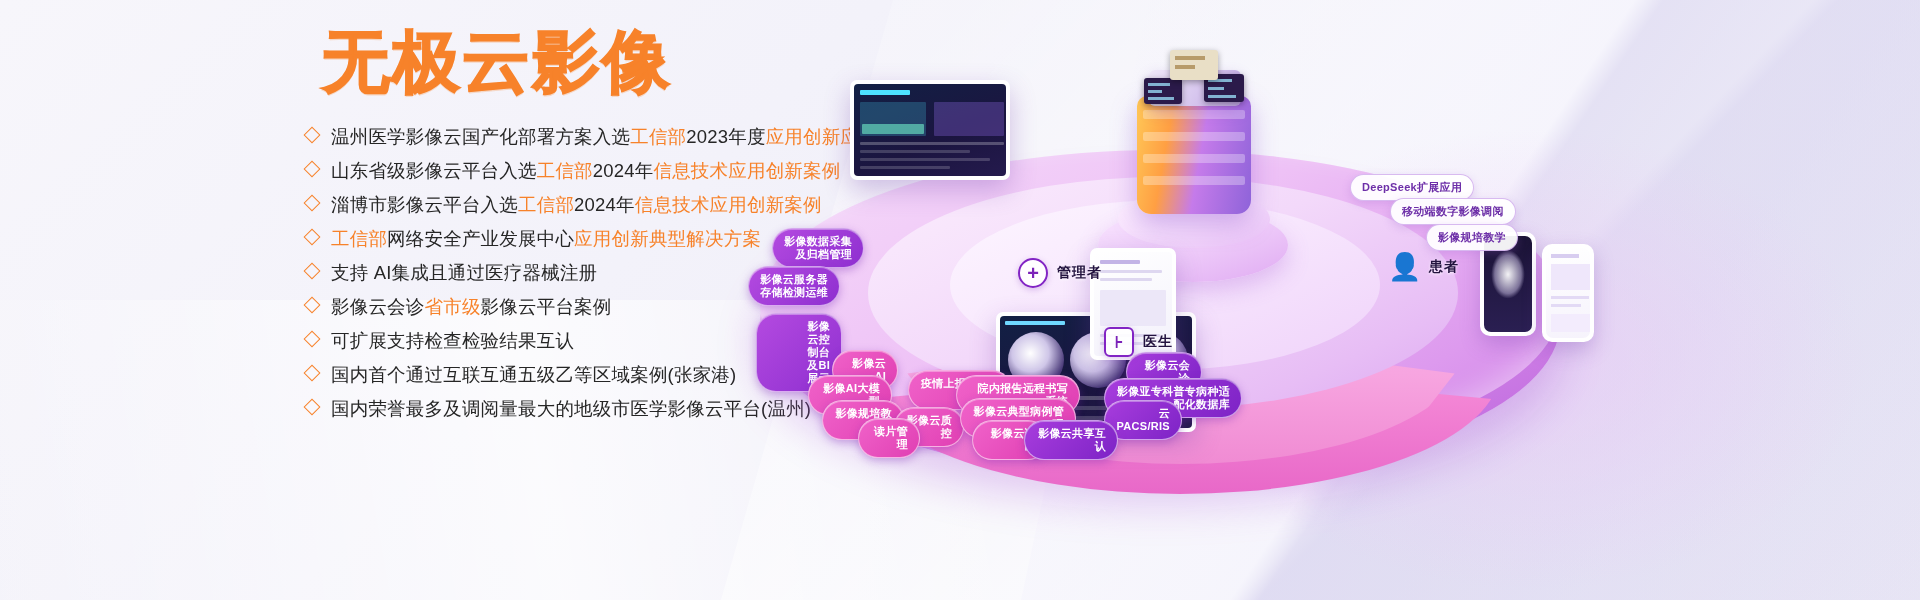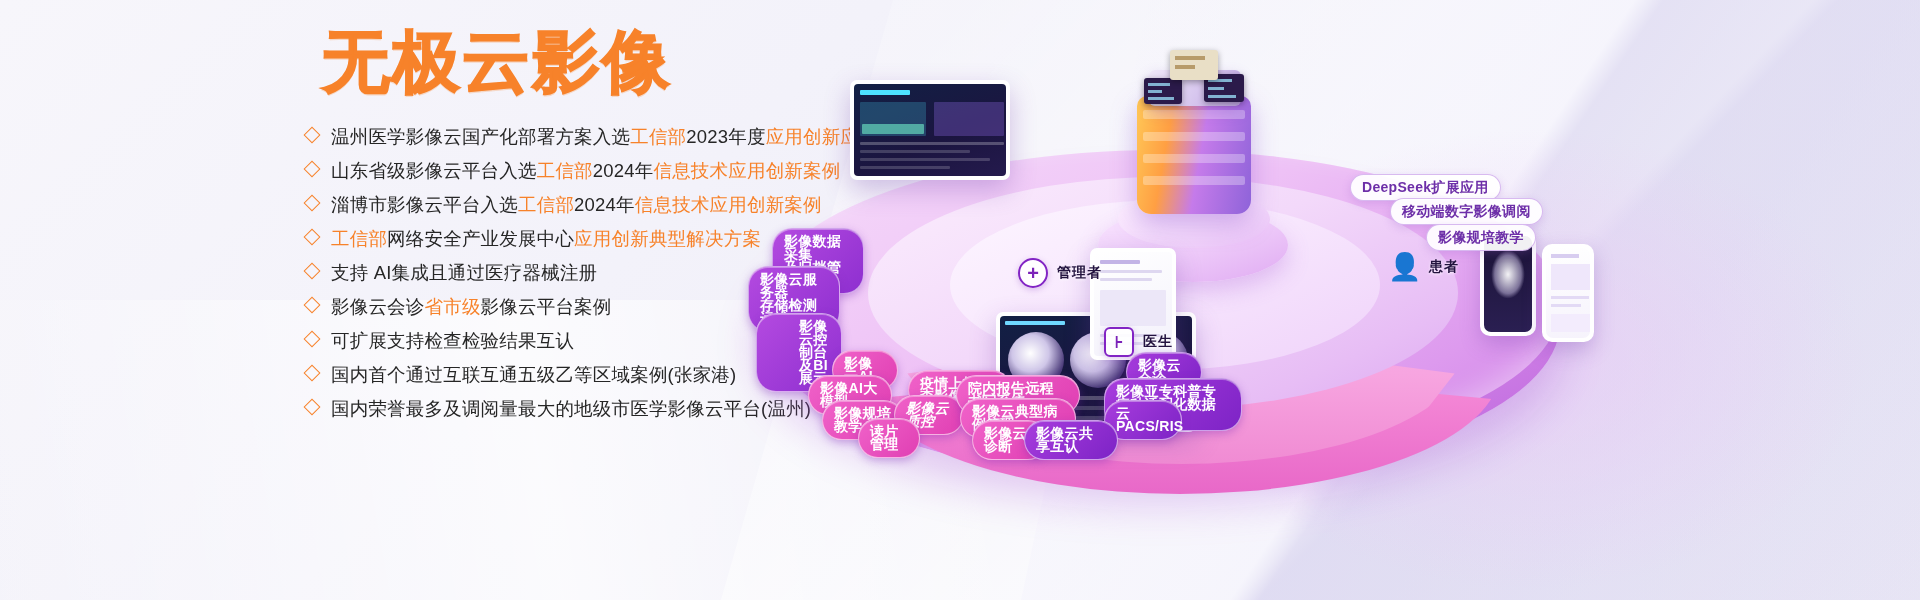--- a/index.html
+++ b/index.html
@@ -216,25 +216,25 @@
   #role-doctor { left: 404px; top: 327px; }
   #role-patient { left: 690px; top: 252px; }
   .role-icon.doctor-box {
     border-radius: 6px; font-size: 17px;
   }
 
   
   .tag {
     position: absolute;
     color: #fff;
-    font-size: 14px;
+    font-size: 11px;
     font-weight: 700;
     line-height: 13px;
     letter-spacing: .3px;
-    text-align: left;
+    text-align: right;
     padding: 6px 11px;
     border-radius: 20px;
     white-space: pre-line;
     box-shadow: 0 3px 9px rgba(120,40,180,.35), inset 0 1px 0 rgba(255,255,255,.35);
     border: 1.2px solid rgba(255,255,255,.55);
     z-index: 35;
   }
   .tag.v { background: linear-gradient(135deg, #b44ae0 0%, #8e2fd0 100%); }
   .tag.v2 { background: linear-gradient(135deg, #a83ddd 0%, #7d23c6 100%); }
   .tag.p { background: linear-gradient(135deg, #f062c9 0%, #e03fb3 100%); }
@@ -449,21 +449,21 @@
         <div class="tag v" style="left: 72px; top: 228px; width: 92px;">影像数据采集
 及归档管理</div>
         <div class="tag v" style="left: 48px; top: 266px; width: 92px;">影像云服务器
 存储检测运维</div>
         <div class="tag v" style="left: 56px; top: 313px; width: 86px; padding-left: 42px;">影像云控制台
 及BI展示</div>
         <div class="tag p" style="left: 132px; top: 350px; width: 66px;">影像云AI</div>
         <div class="tag p" style="left: 108px; top: 375px; width: 84px;">影像AI大模型</div>
         <div class="tag p" style="left: 122px; top: 400px; width: 82px;">影像规培教学</div>
         <div class="tag p" style="left: 208px; top: 370px; width: 104px;">疫情上报复查影像归档</div>
-        <div class="tag p" style="left: 194px; top: 395px; width: 70px; font-style: italic;">影像云质控</div>
+        <div class="tag p" style="left: 194px; top: 407px; width: 70px;">影像云质控</div>
         <div class="tag p" style="left: 158px; top: 418px; width: 62px;">读片管理</div>
         <div class="tag p" style="left: 256px; top: 375px; width: 124px;">院内报告远程书写系统</div>
         <div class="tag p" style="left: 260px; top: 398px; width: 116px;">影像云典型病例管理</div>
         <div class="tag p" style="left: 272px; top: 420px; width: 76px;">影像云诊断</div>
         <div class="tag v2" style="left: 426px; top: 352px; width: 76px;">影像云会诊</div>
         <div class="tag v2" style="left: 404px; top: 378px; width: 138px;">影像亚专科普专病种适配化数据库</div>
         <div class="tag v2" style="left: 404px; top: 400px; width: 78px;">云PACS/RIS</div>
         <div class="tag v2" style="left: 324px; top: 420px; width: 94px;">影像云共享互认</div>
         <div class="tag w" style="left: 650px; top: 174px;">DeepSeek扩展应用</div>
         <div class="tag w" style="left: 690px; top: 198px;">移动端数字影像调阅</div>

